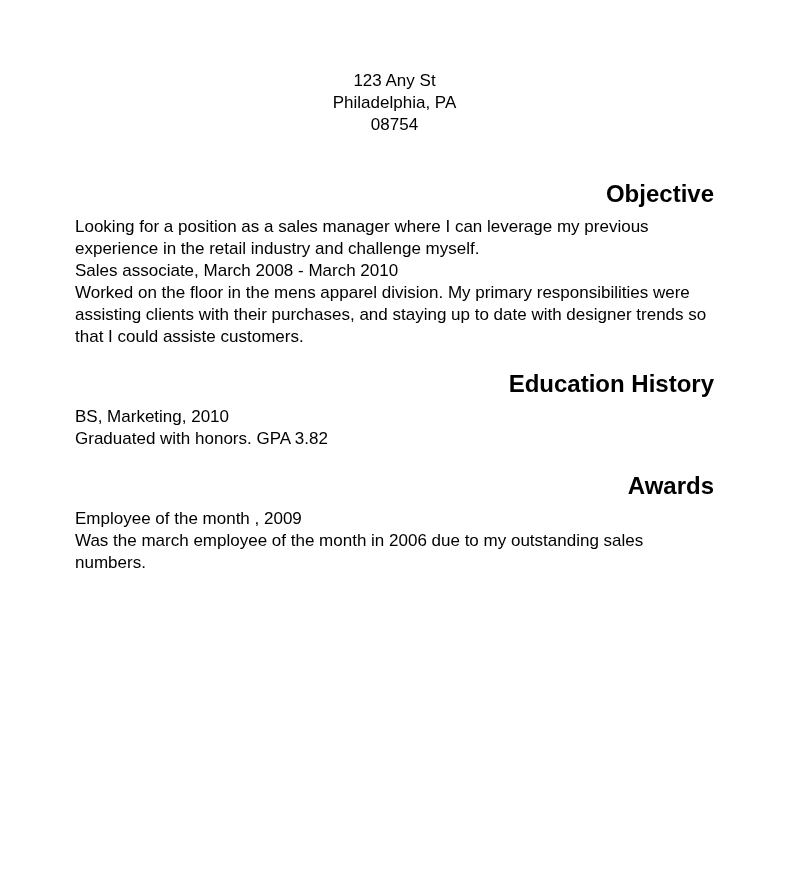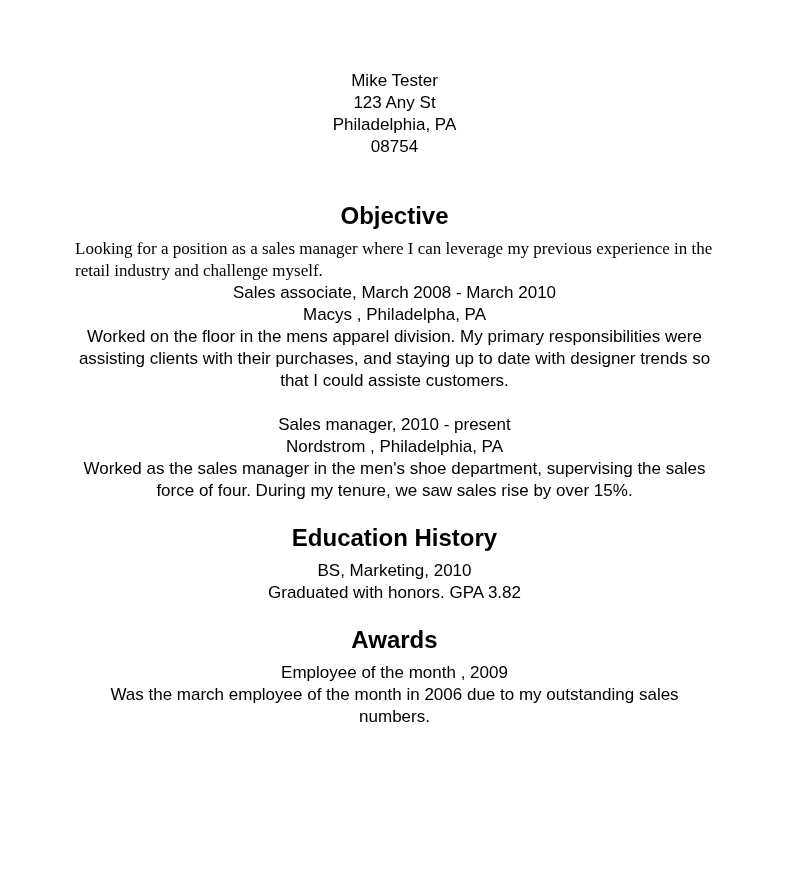--- a/index.html
+++ b/index.html
@@ -27,63 +27,54 @@
     text-align: center;
     margin: 0 0 44px 0;
   }
   .contact-line {
     line-height: 22px;
   }
   h2.section-heading {
     font-size: 24px;
     line-height: 28px;
     font-weight: bold;
-    text-align: center;
+    text-align: right;
     margin: 22px 0 8px 0;
     color: #000000;
   }
   p.para {
     margin: 0;
-    font-family: Liberation Serif, serif;
   }
   .entry {
     margin: 0 0 22px 0;
   }
   .entry-line {
     line-height: 22px;
-    text-align: center;
   }
 </style>
 </head>
 <body>
 
 <div class="page">
 
   <div class="contact">
-    <div class="contact-line">Mike Tester</div>
     <div class="contact-line">123 Any St</div>
     <div class="contact-line">Philadelphia, PA</div>
     <div class="contact-line">08754</div>
   </div>
 
   <h2 class="section-heading">Objective</h2>
   <p class="para">Looking for a position as a sales manager where I can leverage my previous experience in the retail industry and challenge myself.</p>
 
 
   <div class="entry">
     <div class="entry-line">Sales associate, March 2008 - March 2010</div>
-    <div class="entry-line">Macys , Philadelpha, PA</div>
     <div class="entry-line">Worked on the floor in the mens apparel division. My primary responsibilities were assisting clients with their purchases, and staying up to date with designer trends so that I could assiste customers.</div>
   </div>
 
-  <div class="entry">
-    <div class="entry-line">Sales manager, 2010 - present</div>
-    <div class="entry-line">Nordstrom , Philadelphia, PA</div>
-    <div class="entry-line">Worked as the sales manager in the men's shoe department, supervising the sales force of four. During my tenure, we saw sales rise by over 15%.</div>
-  </div>
 
   <h2 class="section-heading">Education History</h2>
 
   <div class="entry">
     <div class="entry-line">BS, Marketing, 2010</div>
     <div class="entry-line">Graduated with honors. GPA 3.82</div>
   </div>
 
   <h2 class="section-heading">Awards</h2>
 

